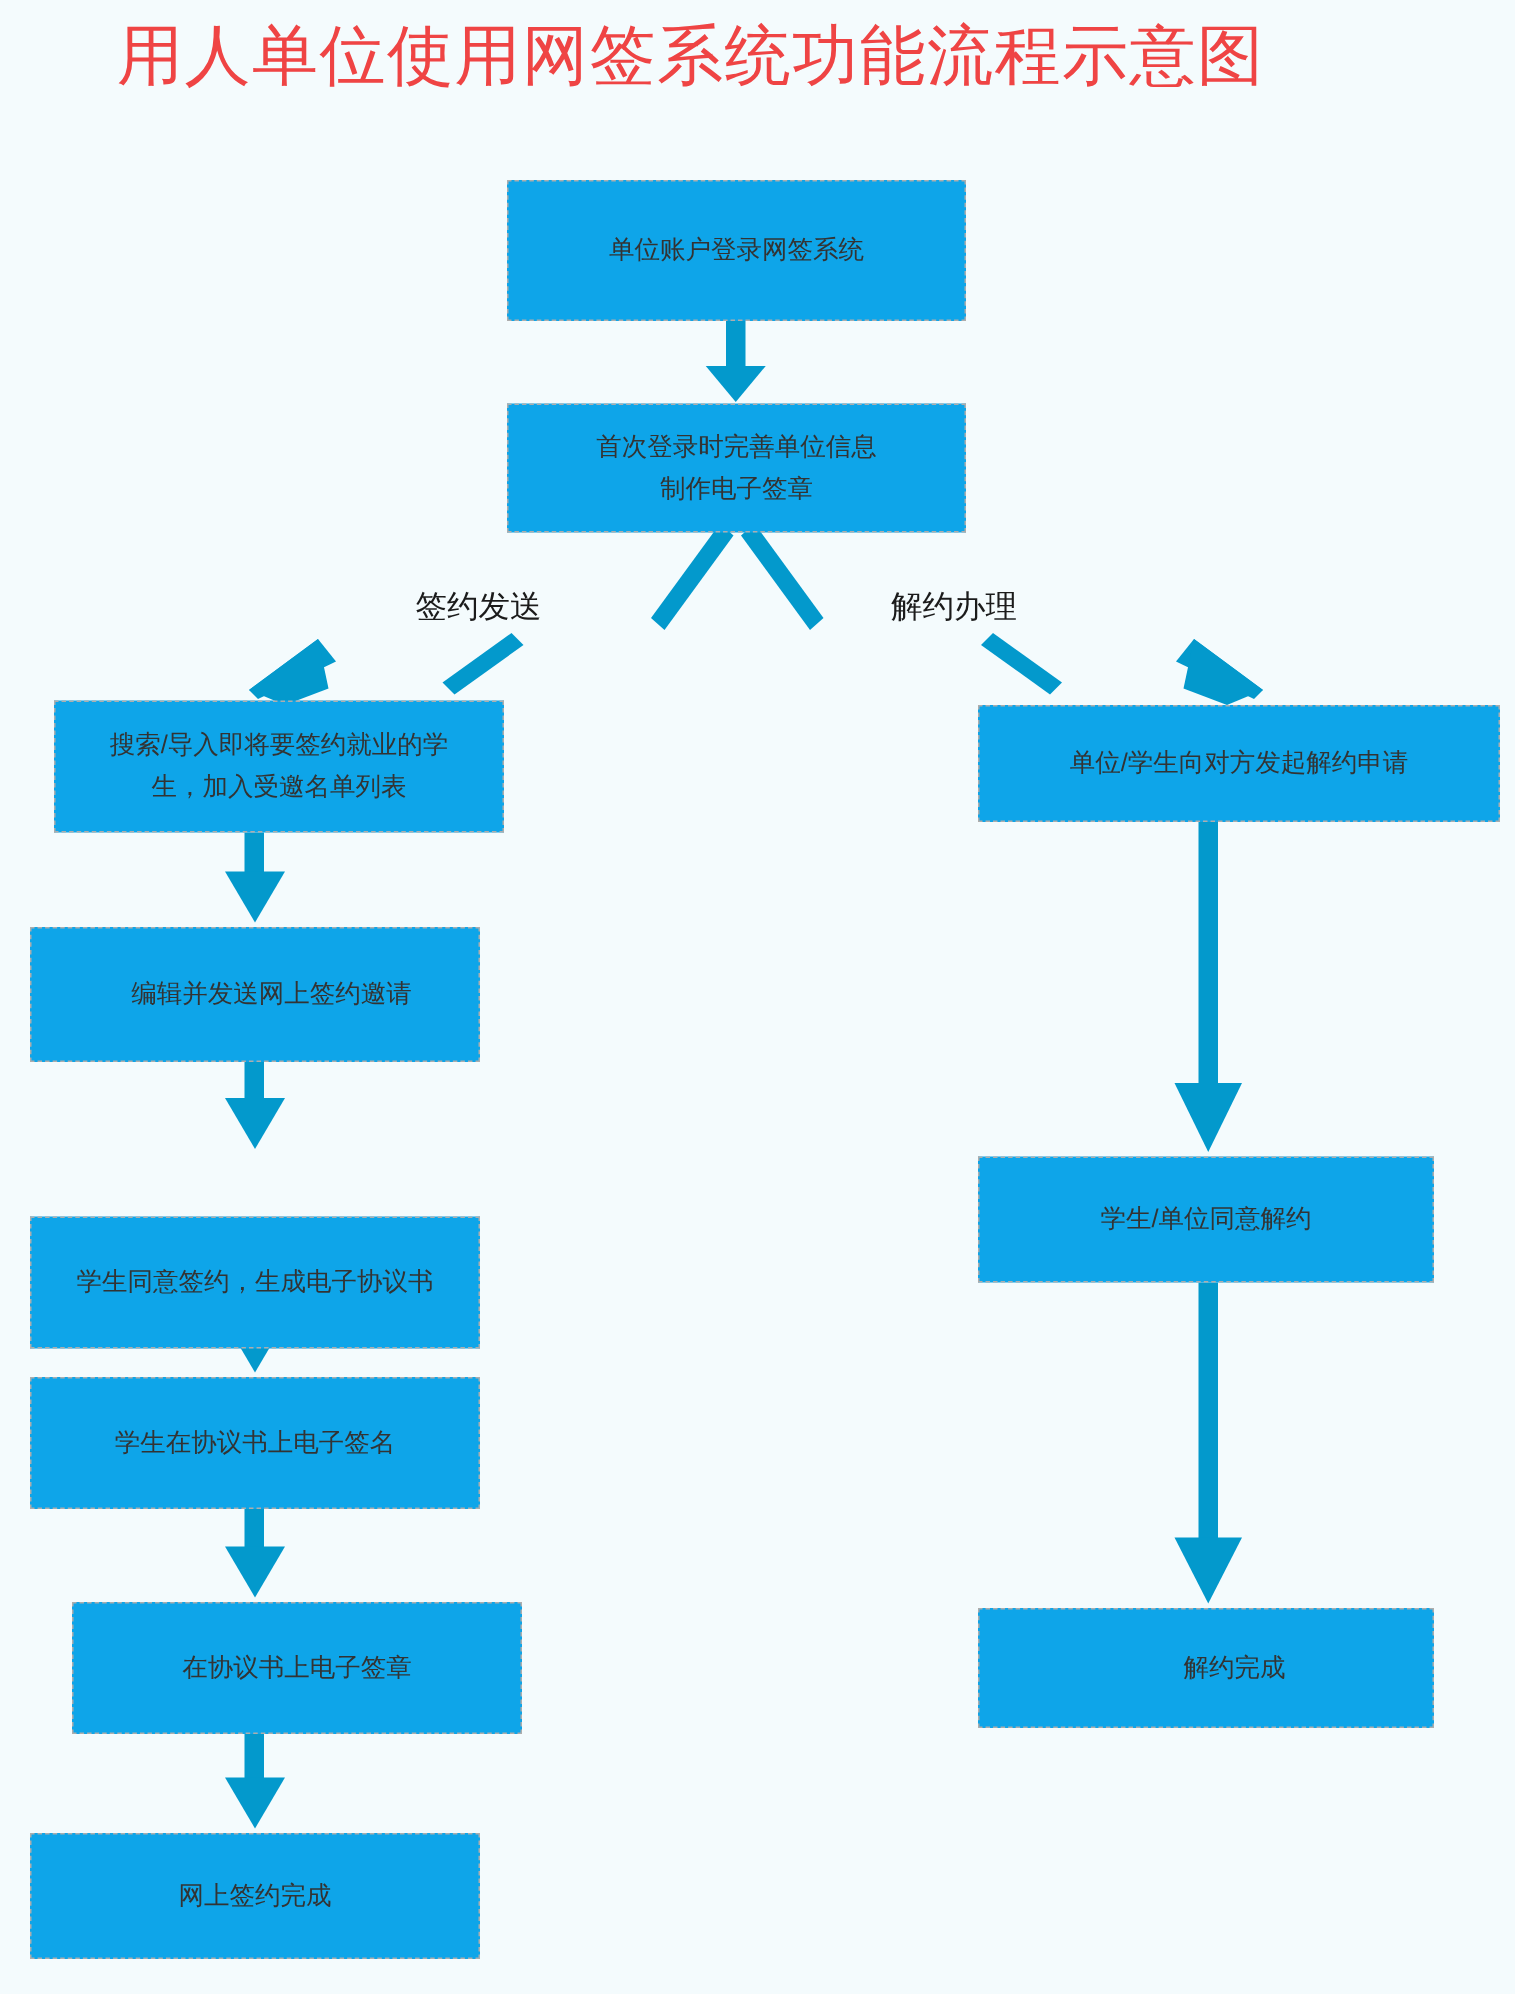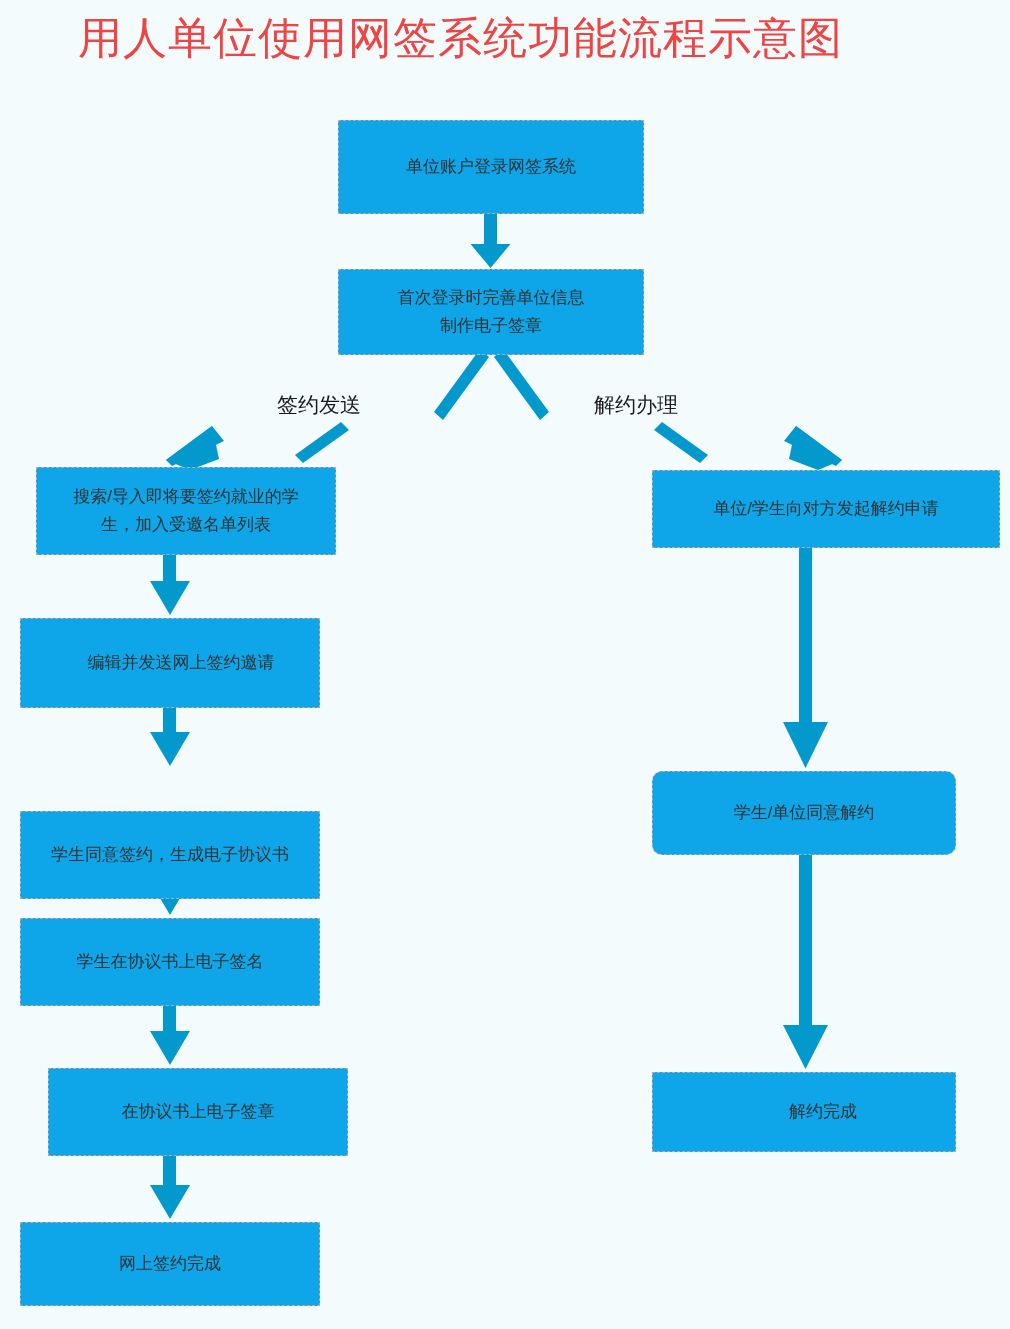--- a/index.html
+++ b/index.html
@@ -67,21 +67,21 @@
   
   #node-login      { left: 338px; top: 120px; width: 306px; height: 94px; }
   #node-profile    { left: 338px; top: 269px; width: 306px; height: 86px; }
   #node-import     { left: 20px;  top: 467px; width: 300px; height: 88px; margin-left: 16px; }
   #node-invite     { left: 20px;  top: 618px; width: 300px; height: 90px; padding-left: 32px; }
   #node-agree      { left: 20px;  top: 811px; width: 300px; height: 88px; }
   #node-esign      { left: 20px;  top: 918px; width: 300px; height: 88px; }
   #node-eseal      { left: 20px;  top: 1068px; width: 300px; height: 88px; margin-left: 28px; }
   #node-done       { left: 20px;  top: 1222px; width: 300px; height: 84px; }
   #node-terminate  { left: 652px; top: 470px; width: 348px; height: 78px; }
-  #node-accept     { left: 652px; top: 771px; width: 304px; height: 84px; border-radius: 10px; }
+  #node-accept     { left: 652px; top: 771px; width: 304px; height: 84px; }
   #node-tdone      { left: 652px; top: 1072px; width: 304px; height: 80px; padding-left: 48px; }
   #label-sign      { left: 277px; top: 392px; }
   #label-terminate { left: 594px; top: 392px; }
 </style>
 </head>
 <body>
 
 <div id="canvas">
 
   <div class="page-title">用人单位使用网签系统功能流程示意图</div>

